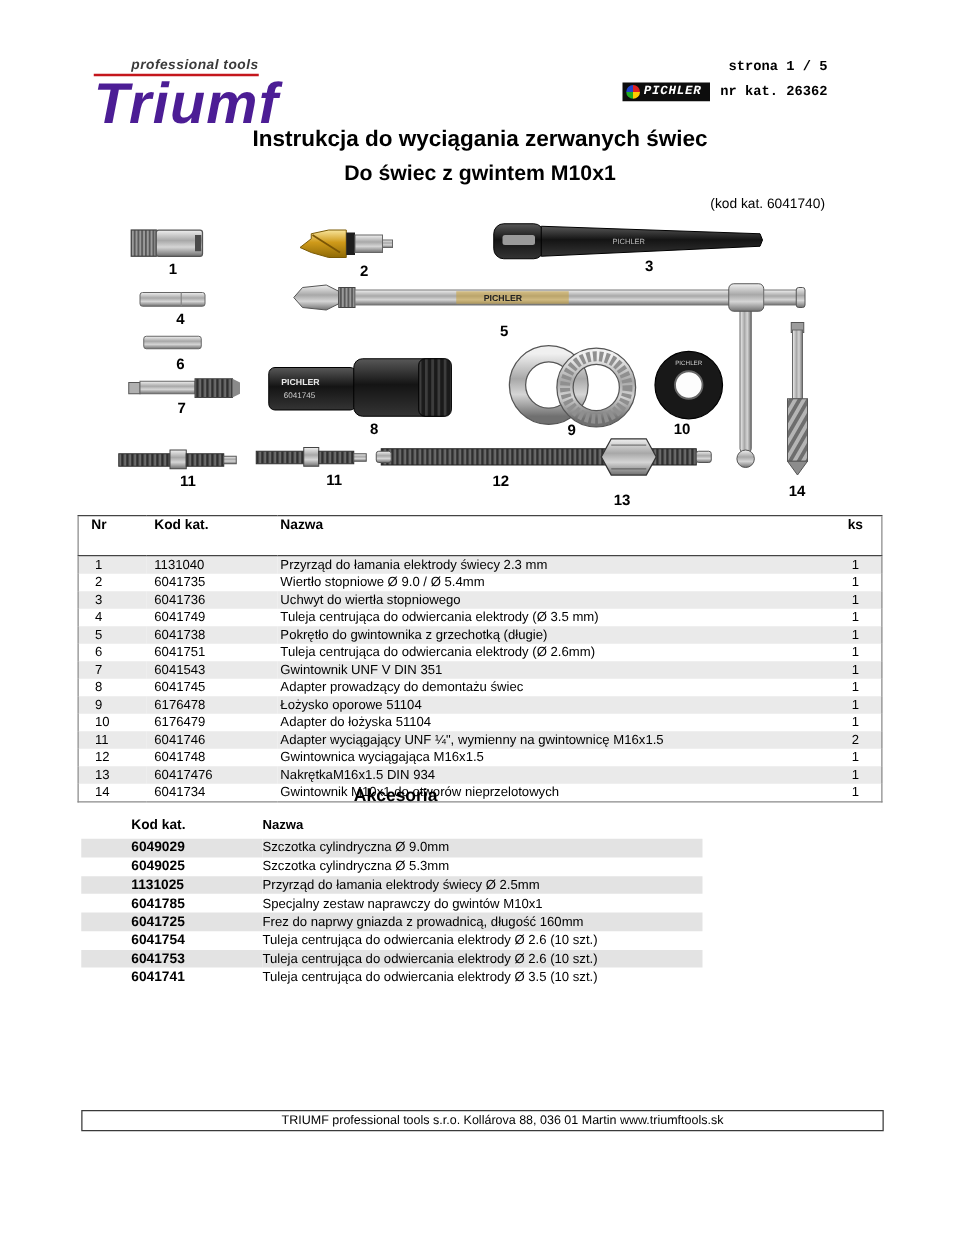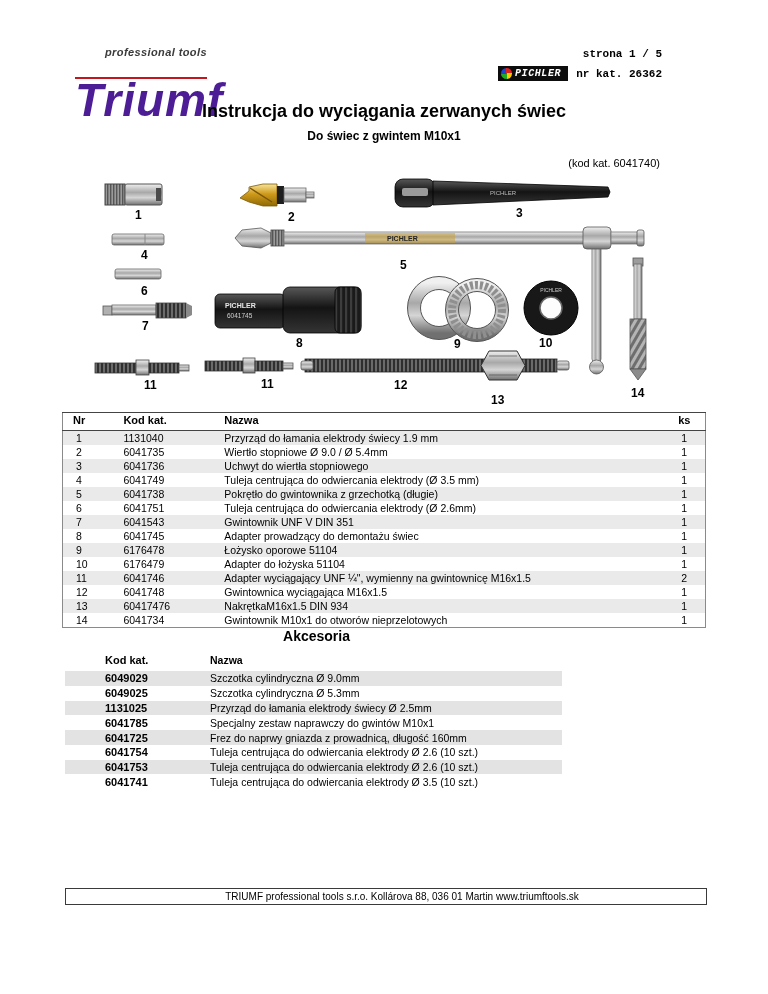--- a/index.html
+++ b/index.html
@@ -4,48 +4,48 @@
 <style>
   * { margin:0; padding:0; box-sizing:border-box; }
   html,body { width:768px; background:#fff; }
   body { font-family:"Liberation Sans", sans-serif; color:#000; }
   .page { position:relative; width:768px; height:994px; background:#fff; overflow:hidden; }
 
   
   .brand { position:absolute; left:75px; top:42px; }
   .brand-top { font-size:11px; font-weight:bold; font-style:italic; color:#3a3a3a;
                padding-left:30px; letter-spacing:0.4px; border-bottom:2px solid #c4161c;
-               display:inline-block; padding-bottom:19px; }
+               display:inline-block; padding-bottom:1px; }
   .brand-name { font-size:46px; font-weight:bold; font-style:italic; color:#4c1d95;
                 line-height:0.92; letter-spacing:1px; }
   .header-right { position:absolute; right:106px; top:48px; text-align:right;font-family:Liberation Mono, monospace; }
   .page-info { font-size:11px; font-weight:bold; }
   .cat-line { margin-top:6px; display:flex; align-items:center; gap:8px; justify-content:flex-end; }
   .pichler-logo { display:inline-flex; align-items:center; gap:3px; background:#0d0d0d; color:#fff;
                   font-size:10px; font-weight:bold; font-style:italic; padding:2px 7px 2px 3px;
                   letter-spacing:0.6px; }
   .pichler-dot { width:11px; height:11px; border-radius:50%; flex:0 0 auto;
                  background:conic-gradient(#d22 0 90deg, #fc0 90deg 180deg, #2a2 180deg 270deg, #24c 270deg 360deg); }
   .cat-no { font-size:11px; font-weight:bold; }
 
   
   .title { position:absolute; top:101px; left:0; width:768px; text-align:center; }
   .title1 { font-size:18px; font-weight:bold; }
-  .title2 { font-size:12px; font-weight:bold; margin-top:7px; }
+  .title2 { font-size:17px; font-weight:bold; margin-top:7px; }
   .kit-code { position:absolute; top:157px; right:108px; font-size:11px; }
 
   
   .figure { position:absolute; left:65px; top:172px; width:625px; height:240px; }
   .figure svg { position:absolute; left:0; top:0; font-family:"Liberation Sans", sans-serif; }
   .fig-label { position:absolute; font-size:12px; font-weight:bold; color:#000; }
 
   
   .parts { position:absolute; left:62px; top:412px; width:644px; border-collapse:collapse;
            font-size:10.5px; border:1px solid #8a8a8a; }
-  .parts th { font-size:11px; font-weight:bold; text-align:left; padding:1px 0 4px;
+  .parts th { font-size:11px; font-weight:bold; text-align:left; padding:1px 0 18px;
               border-top:1px solid #444; border-bottom:1px solid #444; }
   .parts td { padding:1px 0; }
   .parts tbody tr:nth-child(odd) { background:#eaeaea; }
   .parts .h-nr, .parts td.nr { padding-left:10px; }
   .parts td.nr { padding-left:13px; }
   .parts .h-code, .parts td.code { padding-left:6px; }
   .parts .h-name, .parts td.name { padding-left:2px; }
   .parts .h-qty, .parts td.qty { text-align:center; }
 
   
@@ -267,21 +267,21 @@
         <th class="h-nr">Nr</th>
         <th class="h-code">Kod kat.</th>
         <th class="h-name">Nazwa</th>
         <th class="h-qty">ks</th>
       </tr>
     </thead>
     <tbody>
       <tr>
           <td class="nr">1</td>
           <td class="code">1131040</td>
-          <td class="name">Przyrząd do łamania elektrody świecy 1.9 mm</td>
+          <td class="name">Przyrząd do łamania elektrody świecy 2.3 mm</td>
           <td class="qty">1</td>
         </tr>
       <tr>
           <td class="nr">2</td>
           <td class="code">6041735</td>
           <td class="name">Wiertło stopniowe Ø 9.0 / Ø 5.4mm</td>
           <td class="qty">1</td>
         </tr>
       <tr>
           <td class="nr">3</td>

